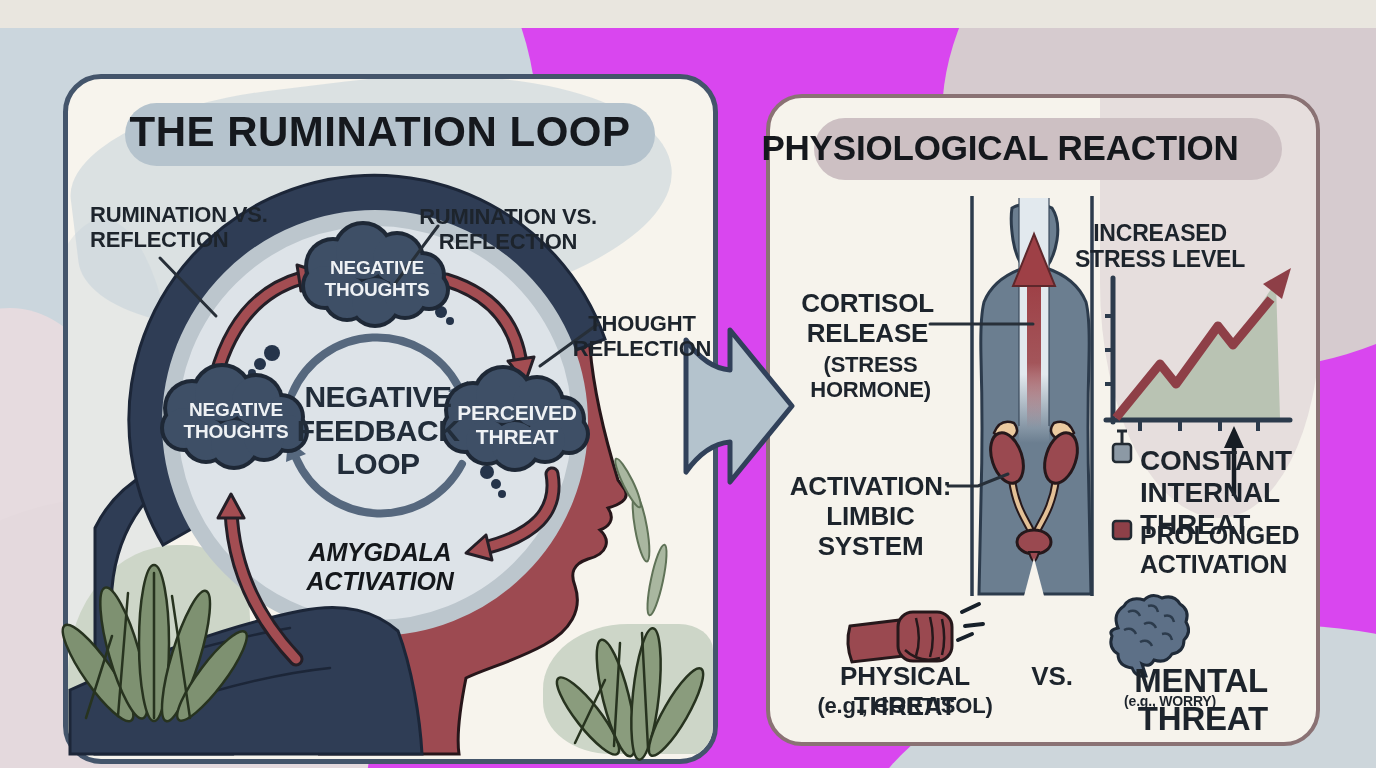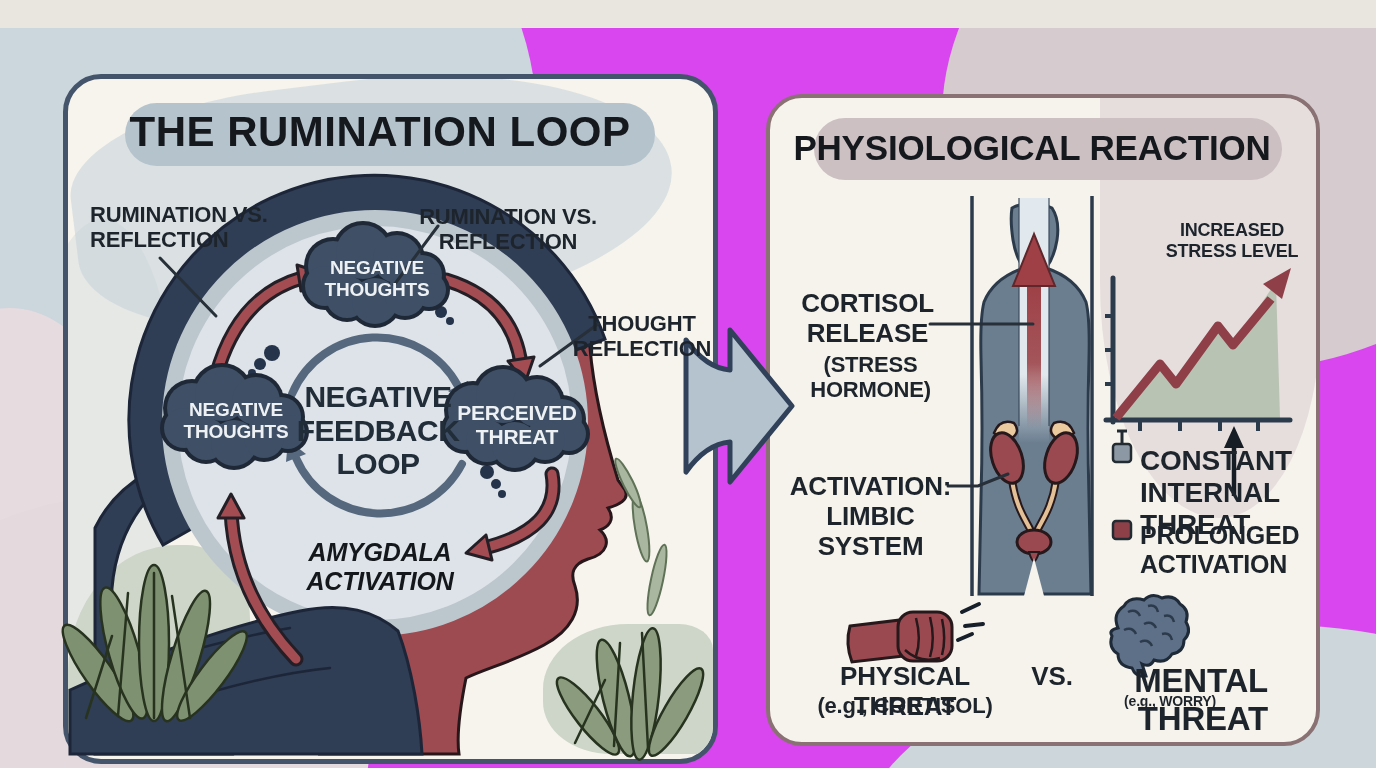--- a/index.html
+++ b/index.html
@@ -246,27 +246,27 @@
   <div class="t white" style="left:171px;top:371px;width:130px;font-size:19px;">NEGATIVE
 THOUGHTS</div>
   <div class="t white" style="left:452px;top:373px;width:130px;font-size:21px;">PERCEIVED
 THREAT</div>
   <div class="t" style="left:288px;top:352px;width:180px;font-size:30px;line-height:1.12;color:#222d3a;letter-spacing:-.5px;">NEGATIVE
 FEEDBACK
 LOOP</div>
   <div class="t" style="left:290px;top:510px;width:180px;font-size:25px;color:#14171b;font-style:italic;">AMYGDALA
 ACTIVATION</div>
 
-  <div class="t" style="left:782px;top:100px;width:500px;font-size:35px;color:#15181d;">PHYSIOLOGICAL REACTION</div>
+  <div class="t" style="left:750px;top:100px;width:500px;font-size:35px;color:#15181d;">PHYSIOLOGICAL REACTION</div>
   <div class="t" style="left:780px;top:261px;width:175px;font-size:26px;">CORTISOL
 RELEASE</div>
   <div class="t" style="left:773px;top:444px;width:195px;font-size:26px;">ACTIVATION:
 LIMBIC SYSTEM</div>
   <div class="t" style="left:768px;top:324px;width:205px;font-size:22px;">(STRESS HORMONE)</div>
-  <div class="t" style="left:1142px;top:192px;width:180px;font-size:18px;">INCREASED
+  <div class="t" style="left:1070px;top:192px;width:180px;font-size:23px;">INCREASED
 STRESS LEVEL</div>
   <div class="t left" style="left:1140px;top:417px;width:130px;font-size:28px;">CONSTANT
 INTERNAL
 THREAT</div>
   <div class="t left" style="left:1140px;top:493px;width:140px;font-size:25px;">PROLONGED
 ACTIVATION</div>
   <div class="t" style="left:800px;top:634px;width:210px;font-size:26px;">PHYSICAL THREAT</div>
   <div class="t" style="left:800px;top:665px;width:210px;font-size:22px;">(e.g., CORTISOL)</div>
   <div class="t" style="left:1022px;top:634px;width:60px;font-size:26px;">VS.</div>
   <div class="t" style="left:1072px;top:634px;width:196px;font-size:33px;text-align:right;">MENTAL THREAT</div>

